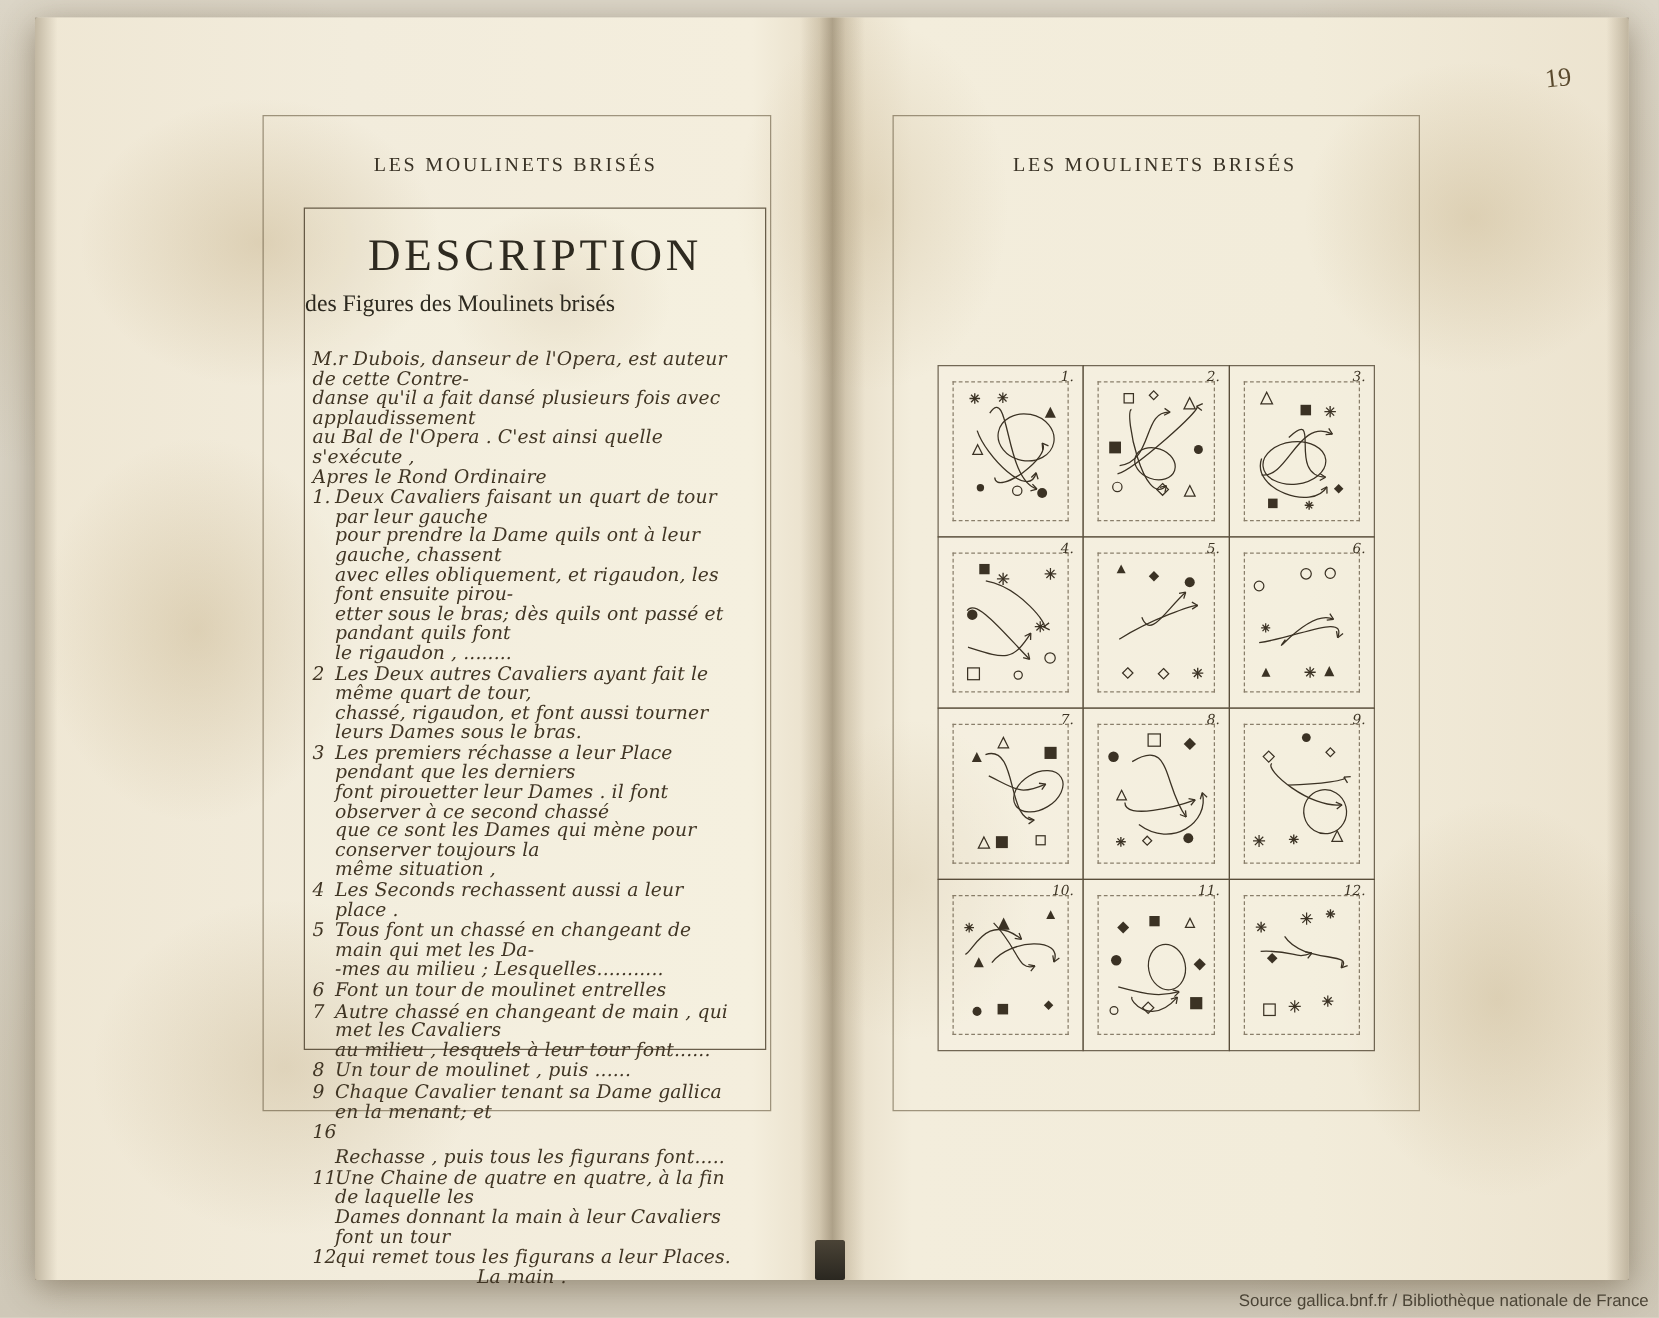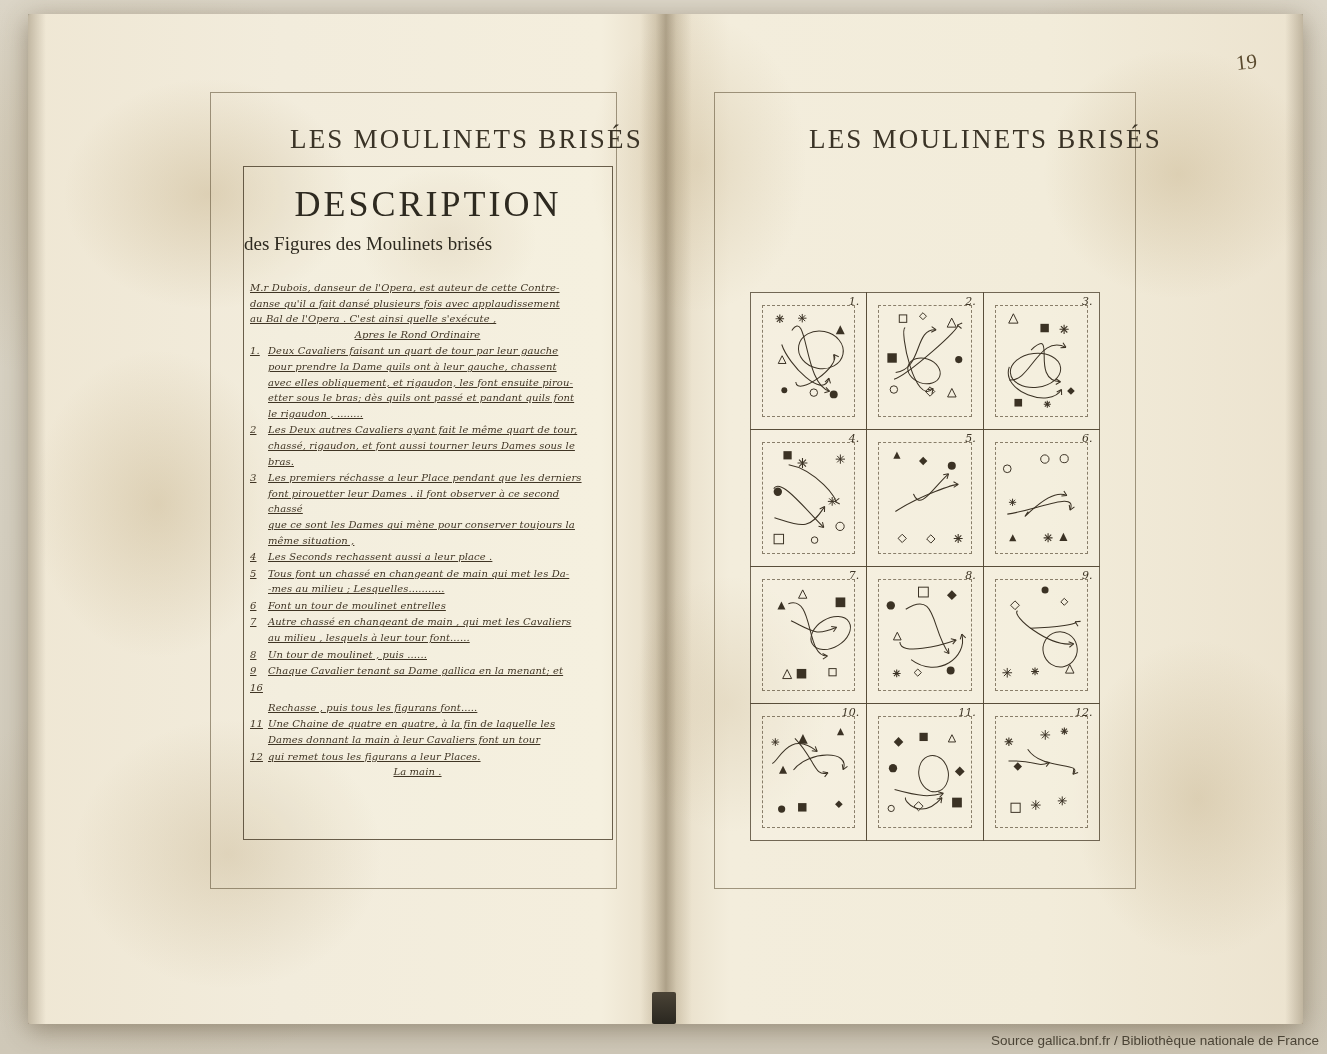--- a/index.html
+++ b/index.html
@@ -59,23 +59,23 @@
   #left-frame{left:182px;top:78px;width:405px;height:795px;}
   #right-frame{left:50px;top:78px;width:420px;height:795px;}
 
   .folio{
     position:absolute;right:46px;top:36px;
     font-family:"Liberation Serif", serif;font-size:21px;color:#5a4a2e;
     transform:rotate(-6deg);
   }
 
   .page-head{
-    position:absolute;width:100%;text-align:right;
+    position:absolute;width:100%;text-align:center;
     font-family:"Liberation Serif", serif;
-    font-size:27px;letter-spacing:2.2px;color:#3a3326;margin-left:28px;
+    font-size:16px;letter-spacing:2.2px;color:#3a3326;
   }
   #left-head{left:182px;top:110px;width:405px;}
   #right-head{left:50px;top:110px;width:420px;}
 
   .inner-box{
     position:absolute;border:1.4px solid rgba(70,58,38,.8);
     background:rgba(255,252,240,.12);
   }
   #left-box{left:215px;top:152px;width:368px;height:672px;}
   #right-box{left:68px;top:152px;width:384px;height:688px;}
@@ -86,30 +86,29 @@
   }
   .sub-title{
     text-align:left;font-size:19px;color:#2e2a20;margin-top:8px;
     font-family:"Liberation Serif", serif;
   }
 
   
   .ms{
     font-family:"DejaVu Serif", serif;
     font-style:italic;
-    font-size:10px;
+    font-size:15px;
     line-height:15.6px;
     color:#403524;
     letter-spacing:.1px;
-    text-decoration:underline;
   }
   #desc-body{position:absolute;left:222px;top:266px;width:335px;}
   #desc-body p{margin:0;}
   .intro{margin-bottom:2px;}
-  .centered{text-align:center;}
+  .centered{}
   .item{display:flex;margin-top:1px;}
   .item .num{width:18px;flex:0 0 18px;}
   .item .txt{flex:1;}
   .signoff{text-align:center;margin-top:4px;}
 
   
   #plan-grid{
     position:absolute;left:86px;top:278px;width:350px;height:548px;
     display:grid;grid-template-columns:repeat(3,1fr);grid-template-rows:repeat(4,1fr);
     gap:0;

